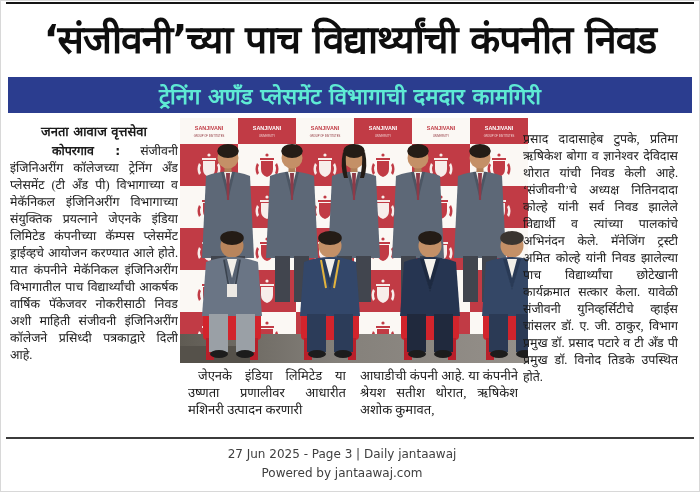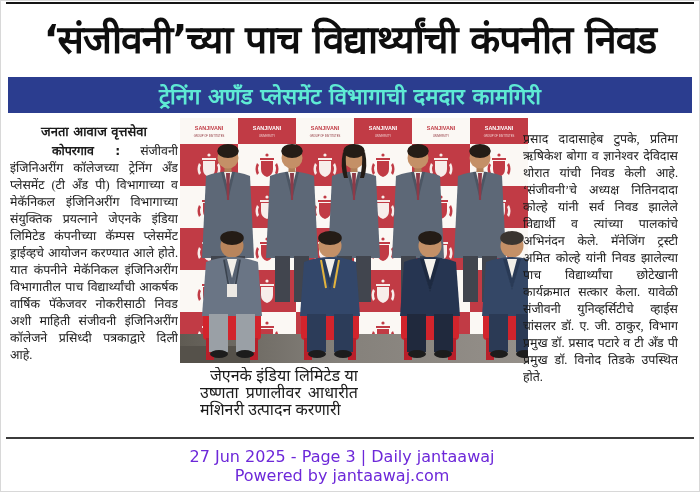--- a/index.html
+++ b/index.html
@@ -30,26 +30,26 @@
             font-family:"DejaVu Sans", sans-serif; }
   .para { margin:0; }
   .indent { text-indent:10px; }
   .dateline { font-weight:bold; font-family:"DejaVu Sans", sans-serif;margin-left:32px; }
 
   .photo { position:absolute; left:180px; top:118px; width:348px; height:245px; }
   .photo text { font-family:"Liberation Sans", sans-serif; }
 
   .caption-row { position:absolute; left:188px; top:367px; width:330px;
                  display:flex; gap:14px; }
-  .caption-col { width:158px; height:66px; font-size:16px; line-height:17px;
-                 text-align:justify; overflow:hidden;margin-left:12px; }
+  .caption-col { width:158px; height:66px; font-size:13px; line-height:17px;
+                 text-align:justify; overflow:hidden; }
 
   .footer-rule { position:absolute; left:6px; right:6px; top:437px; height:2px; background:#3b3b3b; }
   .footer-line { position:absolute; left:0; right:16px; text-align:center;
-                 font-family:"DejaVu Sans", sans-serif; font-size:16px; color:#6d28d9; }
+                 font-family:"DejaVu Sans", sans-serif; font-size:12px; color:#404040; }
   .footer-1 { top:447px; }
   .footer-2 { top:466px; }
 </style>
 </head>
 <body>
 
 <div class="frame"></div>
 <div class="top-rule"></div>
 
 <div class="headline">‘संजीवनी’च्या पाच विद्यार्थ्यांची कंपनीत निवड</div>
@@ -289,20 +289,21 @@
       <rect x="-23" y="196" width="19" height="38" fill="#2b3a55"></rect>
         <rect x="4" y="196" width="19" height="38" fill="#2b3a55"></rect>
       <ellipse cx="-13" cy="236" rx="9" ry="4" fill="#1c1c1c"></ellipse>
         <ellipse cx="13" cy="236" rx="9" ry="4" fill="#1c1c1c"></ellipse>
     </g>
   </g>
 </svg>
 
 <div class="caption-row">
   <p class="caption-col para indent">जेएनके इंडिया लिमिटेड या उष्णता प्रणालीवर आधारीत मशिनरी उत्पादन करणारी</p>
+  <p class="caption-col para">आघाडीची कंपनी आहे. या कंपनीने श्रेयश सतीश थोरात, ऋषिकेश अशोक कुमावत,</p>
 </div>
 
 <div class="col col-right">
   <p class="para">प्रसाद दादासाहेब टुपके, प्रतिमा ऋषिकेश बोगा व ज्ञानेश्वर देविदास थोरात यांची निवड केली आहे. ‘संजीवनी’चे अध्यक्ष नितिनदादा कोल्हे यांनी सर्व निवड झालेले विद्यार्थी व त्यांच्या पालकांचे अभिनंदन केले. मॅनेजिंग ट्रस्टी अमित कोल्हे यांनी निवड झालेल्या पाच विद्यार्थ्यांचा छोटेखानी कार्यक्रमात सत्कार केला. यावेळी संजीवनी युनिव्हर्सिटीचे व्हाईस चांसलर डॉ. ए. जी. ठाकुर, विभाग प्रमुख डॉ. प्रसाद पटारे व टी अँड पी प्रमुख डॉ. विनोद तिडके उपस्थित होते.</p>
 </div>
 
 <div class="footer-rule"></div>
 <div class="footer-line footer-1">27 Jun 2025 - Page 3 | Daily jantaawaj</div>
 <div class="footer-line footer-2">Powered by jantaawaj.com</div>
 

